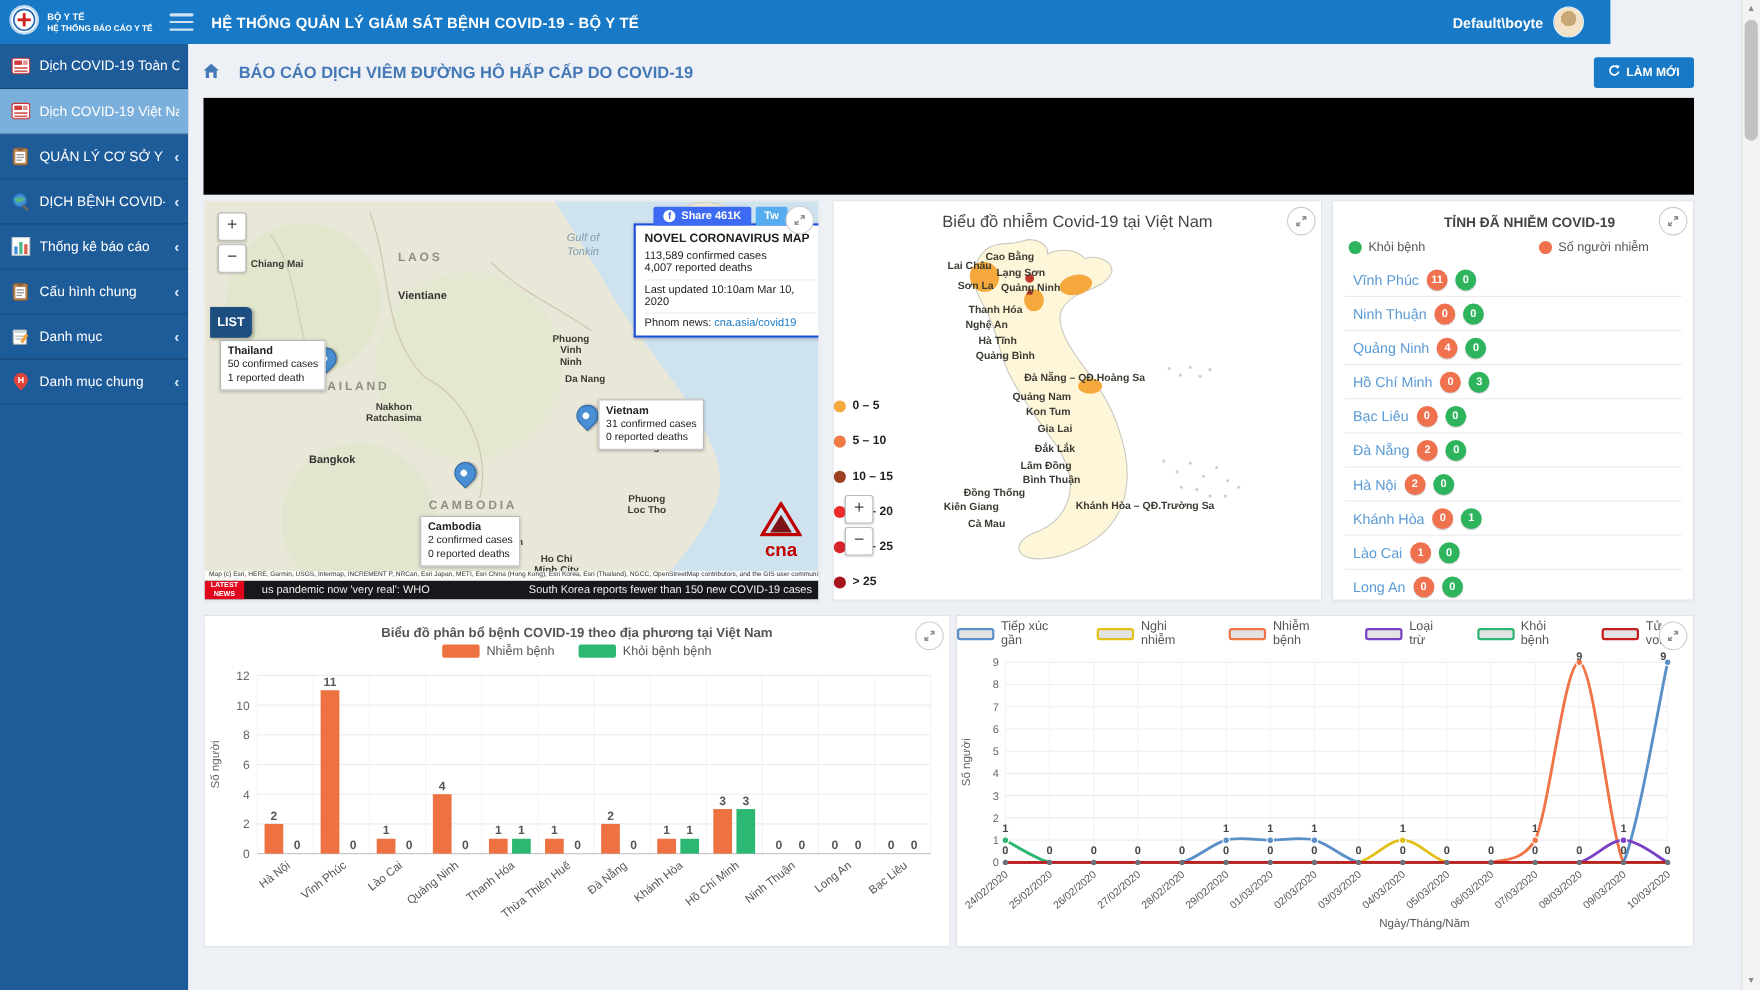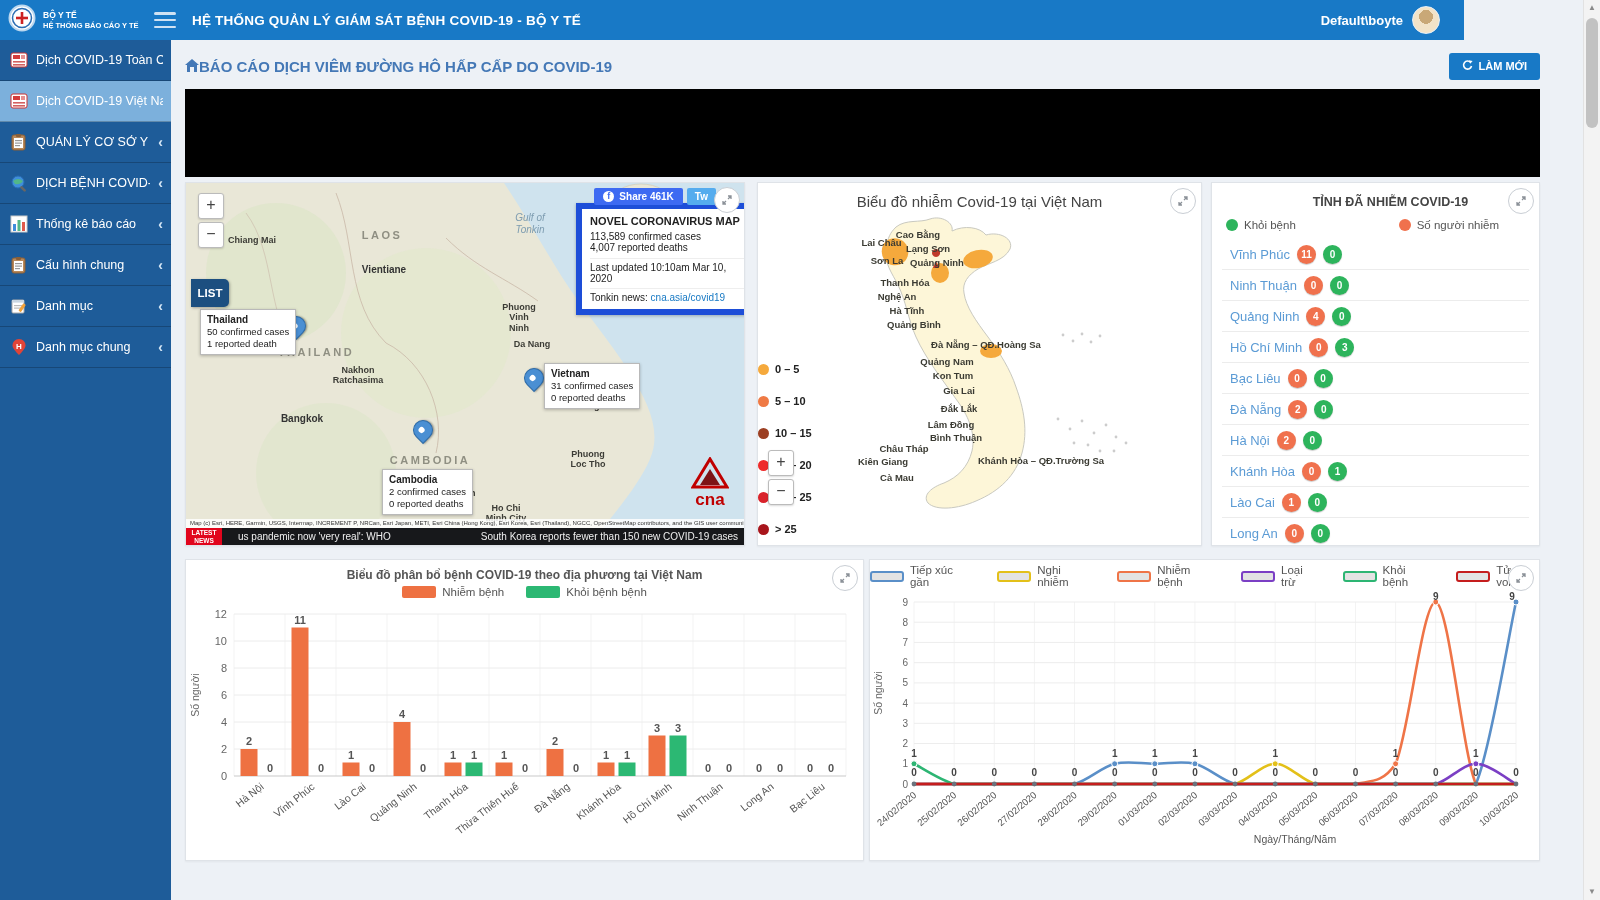--- a/index.html
+++ b/index.html
@@ -29,21 +29,21 @@
   .sb-chev{margin-left:auto;color:#d6e7f5;font-size:14px;font-weight:bold;}
   
   .scrollbar{position:absolute;top:0;right:0;width:16px;height:900px;background:#f3f3f3;z-index:60;border-left:1px solid #e2e2e2;}
   .sc-arrow{width:16px;height:16px;color:#8a8a8a;font-size:8px;text-align:center;line-height:16px;cursor:pointer;}
   .sc-thumb{position:absolute;top:18px;left:2px;width:12px;height:110px;background:#c2c2c2;border-radius:6px;cursor:pointer;}
   .sc-arrow.down{position:absolute;bottom:0;}
   
   .content{position:absolute;left:171px;top:40px;width:1413px;height:860px;overflow:hidden;}
   .inner{margin-left:14px;width:1355px;}
   .page-head{display:flex;align-items:center;margin-top:13px;height:26px;}
-  .page-title{display:flex;align-items:center;gap:0;color:#4478b6;font-weight:bold;font-size:15px;}
+  .page-title{display:flex;align-items:center;gap:18px;color:#4478b6;font-weight:bold;font-size:15px;}
   .refresh-btn{margin-left:auto;background:#1879c6;color:#fff;border:none;border-radius:3px;
                font-weight:bold;font-size:11px;padding:7px 13px;display:flex;align-items:center;gap:6px;cursor:pointer;
                font-family:"Liberation Sans","DejaVu Sans",sans-serif;}
   .video{width:1355px;height:88px;background:#000;margin-top:10px;}
   .row1{display:flex;margin-top:5px;}
   .row2{display:flex;margin-top:13px;}
   .panel{position:relative;background:#fff;border:1px solid #dfe3e8;box-sizing:border-box;overflow:hidden;
          box-shadow:0 1px 2px rgba(0,0,0,.05);}
   .map-panel{width:560px;height:364px;}
   .vn-panel{width:445px;height:364px;margin-left:12px;}
@@ -59,21 +59,21 @@
   .mlbl.country{color:#8f8f82;font-size:11px;letter-spacing:2.5px;font-weight:bold;}
   .mlbl.water{color:#7d9cb0;font-style:italic;font-size:10px;}
   .mlbl.city{font-weight:bold;color:#333;}
   .mlbl.city-sm{font-weight:bold;font-size:9px;color:#3c3c36;text-align:center;}
   .pin{position:absolute;width:18px;height:18px;border-radius:50% 50% 50% 0;transform:rotate(-45deg);
        background:#4a8fd3;border:1px solid #2f6ca8;box-shadow:1px 1px 2px rgba(0,0,0,.35);z-index:6;}
   .pin::after{content:"";position:absolute;width:6px;height:6px;border-radius:50%;background:#fff;top:5px;left:5px;}
   .minfo{position:absolute;background:#fff;border:1px solid #b9b9b9;box-shadow:0 1px 3px rgba(0,0,0,.25);
          padding:3px 6px;font-size:9.5px;color:#222;line-height:1.3;z-index:7;white-space:nowrap;}
   .minfo b{font-size:10px;display:block;}
-  .novel-box{position:absolute;left:390px;top:20px;width:156px;background:#fff;border:6px solid #1d4ed8;
+  .novel-box{position:absolute;left:390px;top:20px;width:156px;background:#fff;border:2px solid #1d4ed8;
              box-shadow:0 1px 3px rgba(0,0,0,.25);padding:6px 8px;font-size:10px;color:#222;z-index:8;}
   .novel-box .nb-title{font-weight:bold;font-size:11px;margin-bottom:4px;}
   .novel-box .nb-upd{margin-top:5px;border-top:1px solid #eee;padding-top:3px;}
   .novel-box .nb-news{margin-top:4px;border-top:1px solid #eee;padding-top:3px;}
   .novel-box a{color:#1779c4;text-decoration:none;cursor:pointer;}
   .share-bar{position:absolute;top:5px;right:28px;display:flex;gap:4px;z-index:9;}
   .fb-btn{background:#3d6af2;color:#fff;font-size:10px;font-weight:bold;height:17px;display:flex;align-items:center;
           gap:5px;padding:0 9px;border-radius:2px;cursor:pointer;}
   .fb-circle{width:11px;height:11px;border-radius:50%;background:#fff;color:#3d6af2;font-size:9px;font-weight:bold;
              line-height:11px;text-align:center;}
@@ -351,21 +351,21 @@
             </svg>
       </div>
 
       <div class="novel-box">
         <div class="nb-title">NOVEL CORONAVIRUS MAP</div>
         <div id="novel-lines">
               <div>113,589 confirmed cases</div>
               <div>4,007 reported deaths</div>
             </div>
         <div class="nb-upd">Last updated 10:10am Mar 10, 2020</div>
-        <div class="nb-news"><span>Tonkin news:</span>
+        <div class="nb-news"><span>Phnom news:</span>
           <a>cna.asia/covid19</a></div>
       </div>
 
       <div class="cnalogo">
         <svg width="38" height="32">
               <polygon points="19,2 36,30 2,30" fill="none" stroke="#c00000" stroke-width="3"></polygon>
               <polygon points="19,12 29,28 9,28" fill="#7d1316"></polygon>
             </svg>
         <div class="txt">cna</div>
       </div>
@@ -424,21 +424,21 @@
               <div class="vlbl" style="left: 139px; top: 83px;">Nghệ An</div>
               <div class="vlbl" style="left: 149px; top: 97px;">Hà Tĩnh</div>
               <div class="vlbl" style="left: 156px; top: 111px;">Quảng Bình</div>
               <div class="vlbl" style="left: 228px; top: 131px;">Đà Nẵng – QĐ.Hoàng Sa</div>
               <div class="vlbl" style="left: 189px; top: 148px;">Quảng Nam</div>
               <div class="vlbl" style="left: 195px; top: 162px;">Kon Tum</div>
               <div class="vlbl" style="left: 201px; top: 177px;">Gia Lai</div>
               <div class="vlbl" style="left: 201px; top: 195px;">Đắk Lắk</div>
               <div class="vlbl" style="left: 193px; top: 211px;">Lâm Đồng</div>
               <div class="vlbl" style="left: 198px; top: 224px;">Bình Thuận</div>
-              <div class="vlbl" style="left: 146px; top: 235px;">Châu Tháp</div>
+              <div class="vlbl" style="left: 146px; top: 235px;">Đồng Thống</div>
               <div class="vlbl" style="left: 125px; top: 248px;">Kiên Giang</div>
               <div class="vlbl" style="left: 139px; top: 264px;">Cà Mau</div>
               <div class="vlbl" style="left: 283px; top: 247px;">Khánh Hòa – QĐ.Trường Sa</div>
             </div>
       </div>
       <div class="mapzoom vn-zoom">
         <div class="mz-btn">+</div>
         <div class="mz-btn">−</div>
       </div>
       <div class="vn-legend" id="vn-legend">

